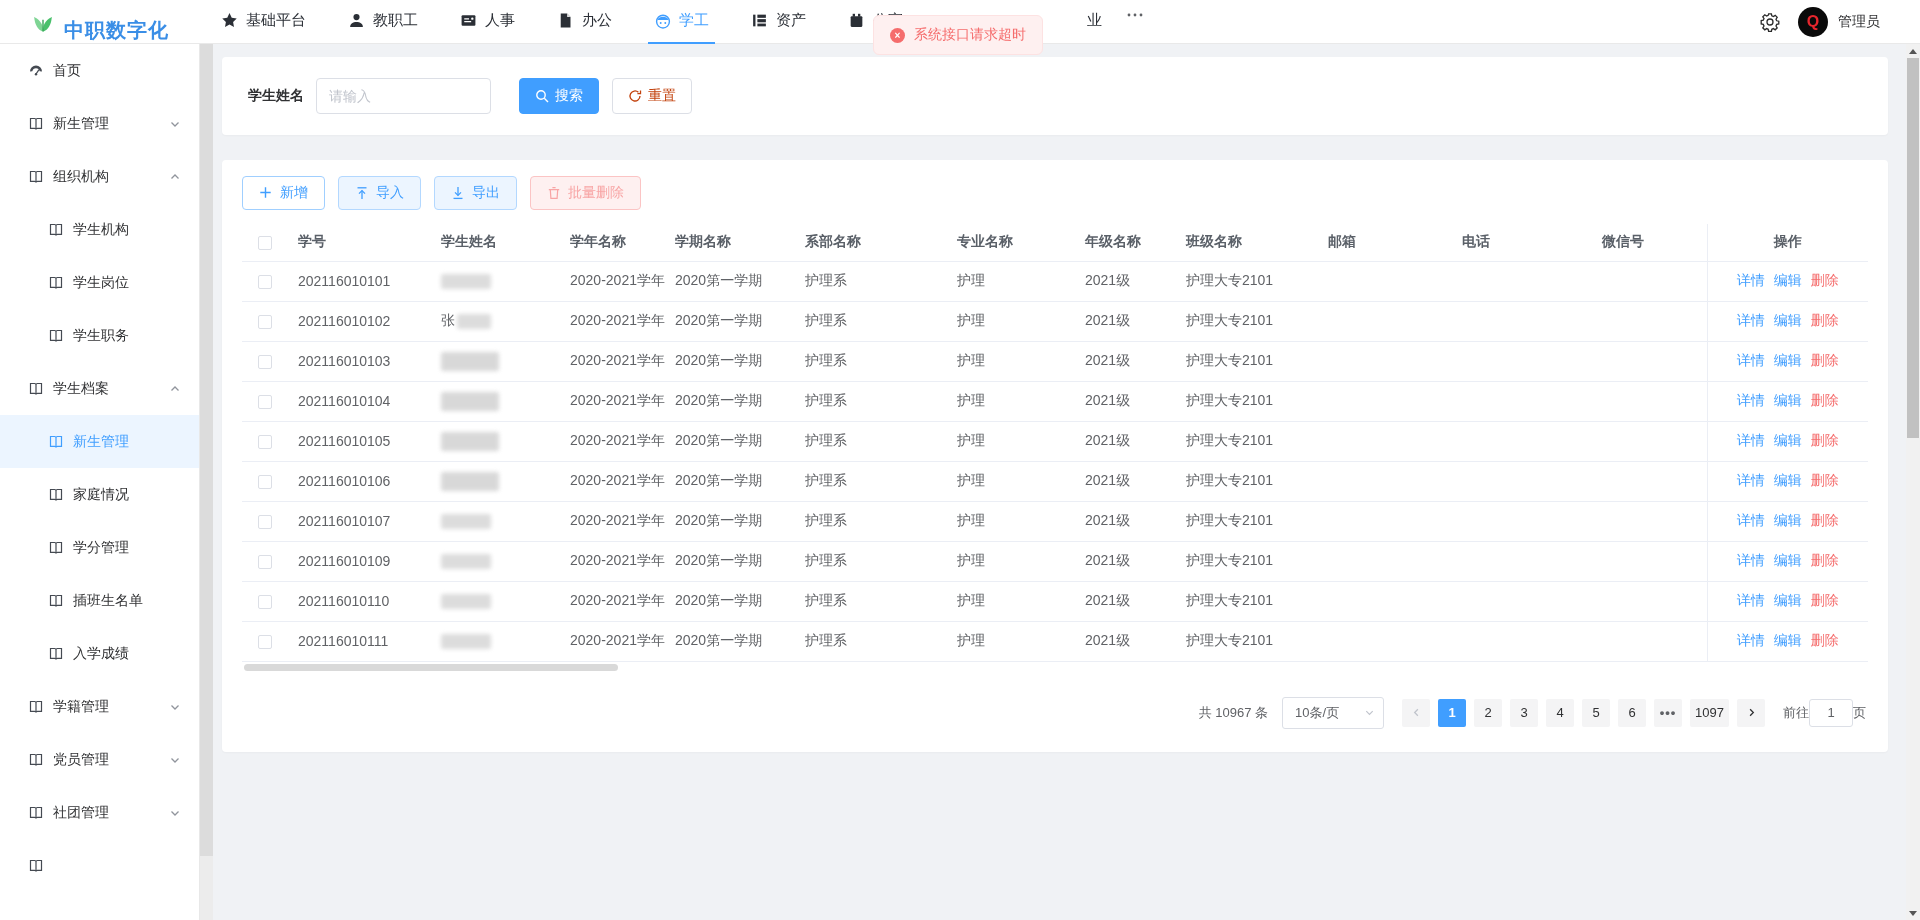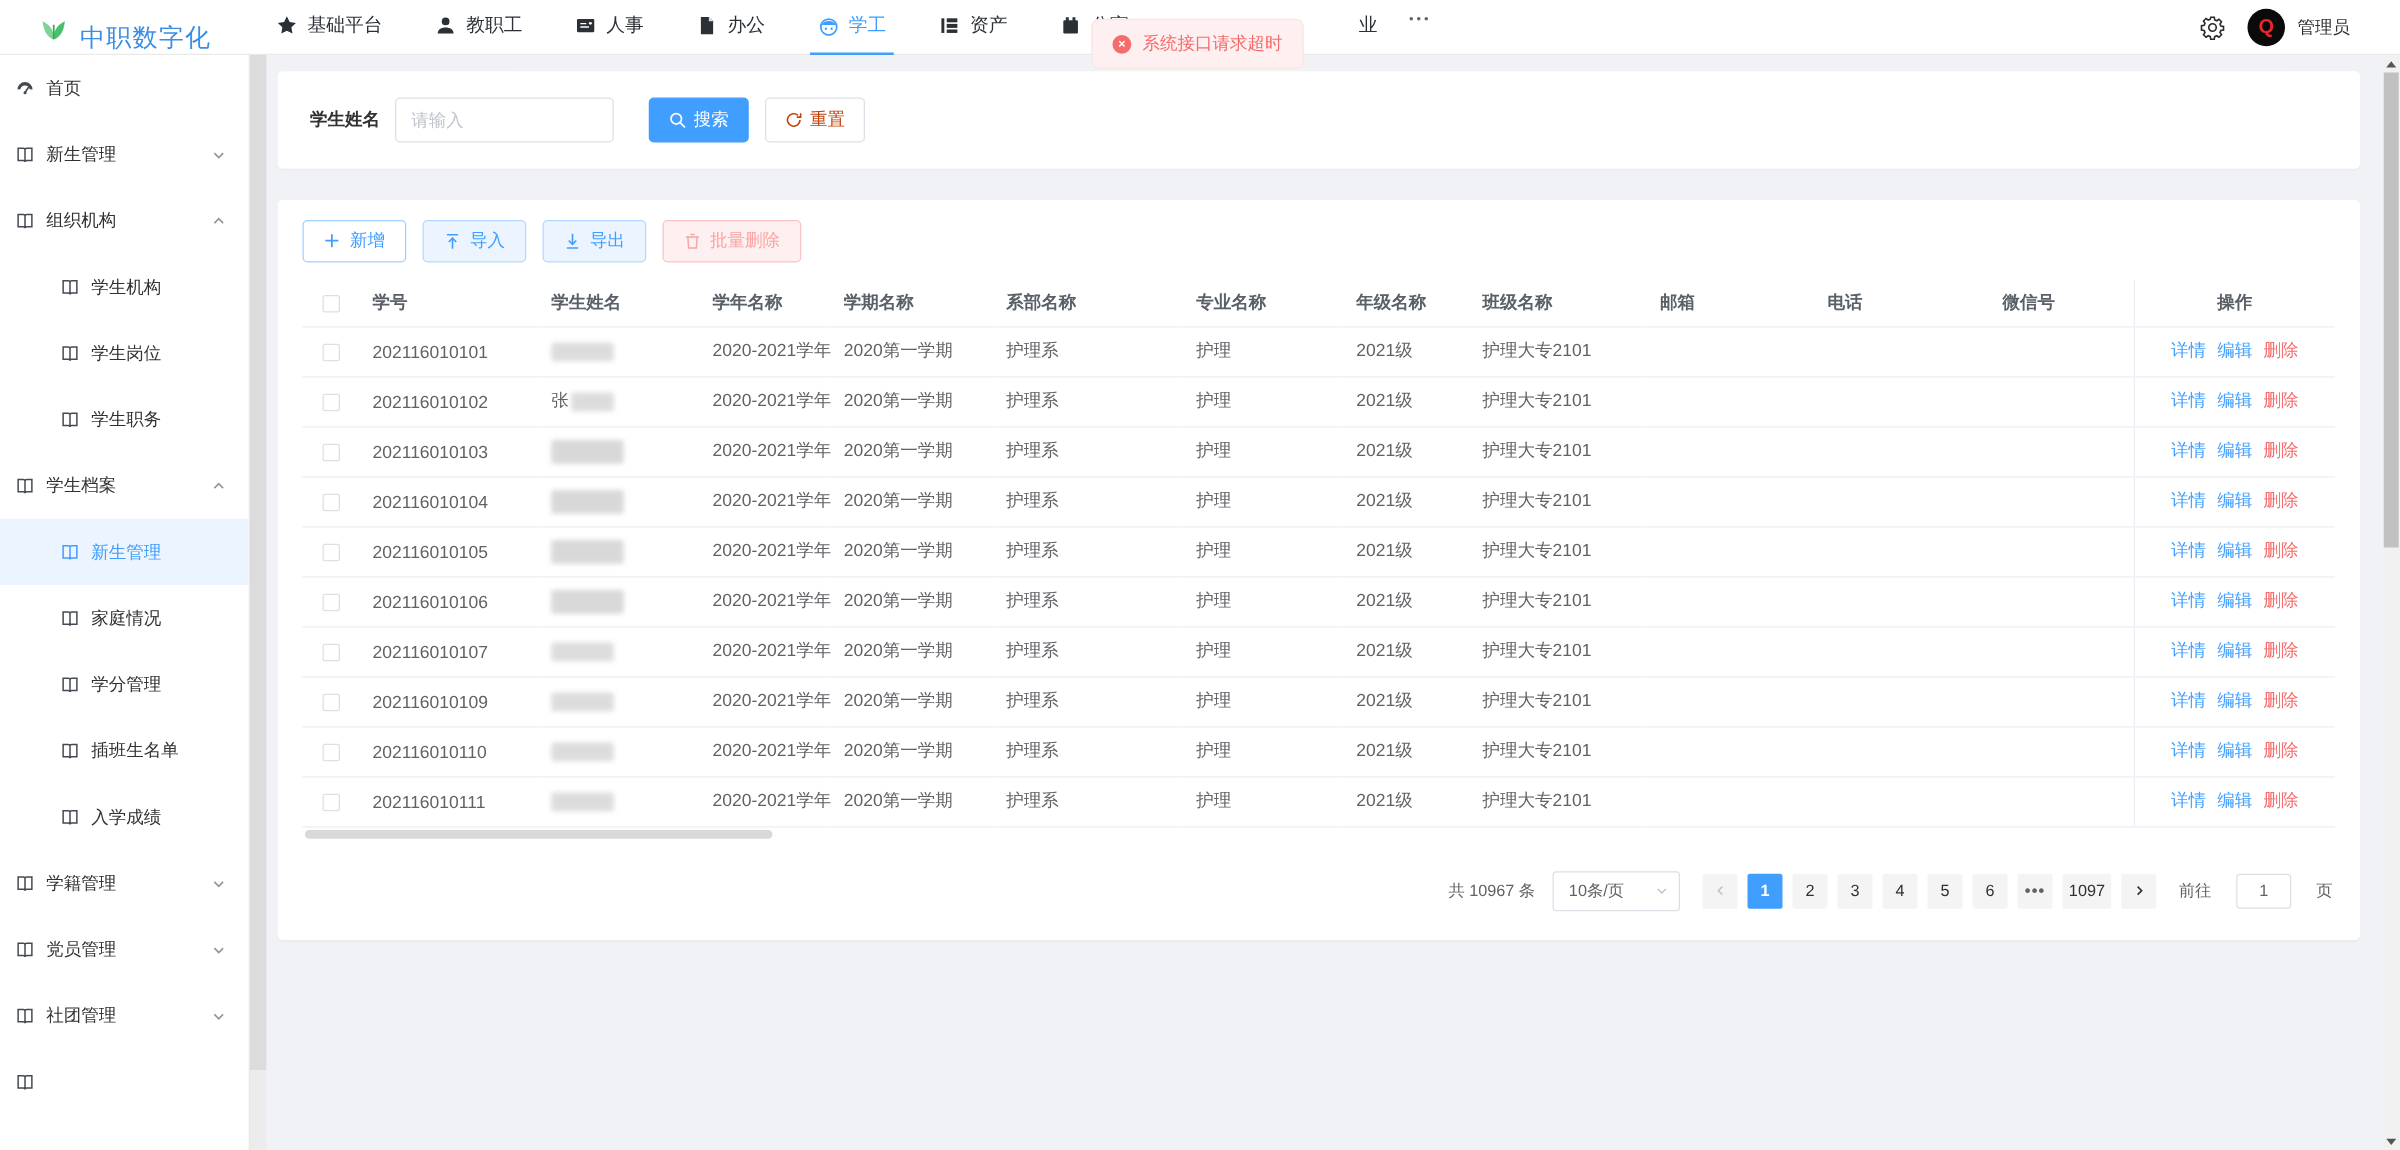--- a/index.html
+++ b/index.html
@@ -12,21 +12,21 @@
   svg { display:block; }
 
   
   .top-header {
     position:absolute; left:0; top:0; width:1920px; height:44px;
     background:#fff; border-bottom:1px solid #e9e9e9;
     display:flex; align-items:center; z-index:20;
   }
   .logo { display:flex; align-items:center; margin-left:30px; cursor:pointer; }
   .logo-icon { width:26px; height:26px; margin-right:8px; }
-  .logo-text { font-size:20px; font-weight:normal; color:#3a8ee6; letter-spacing:1px;margin-top:18px; }
+  .logo-text { font-size:20px; font-weight:bold; color:#3a8ee6; letter-spacing:1px;margin-top:18px; }
   .top-nav { display:flex; align-items:center; height:44px; margin-left:46px; }
   .nav-item {
     display:flex; align-items:center; height:44px; padding:0 6px;
     margin-right:30px; cursor:pointer; font-size:15px; color:#2b2f36;
     border-bottom:2px solid transparent; white-space:nowrap;
   }
   .nav-item .nav-ic { width:17px; height:17px; margin-right:8px; color:#2b2f36; }
   .nav-item.active { color:#409eff; border-bottom-color:#409eff; }
   .nav-item.active .nav-ic { color:#409eff; }
   .nav-item.partial { margin-left:142px; margin-right:12px; }
@@ -51,21 +51,21 @@
     font-size:10px; line-height:15px; text-align:center; font-weight:bold; flex:none;
   }
   .toast-text { color:#f56c6c; font-size:14px; white-space:nowrap; }
 
   
   .sidebar {
     position:absolute; left:0; top:44px; width:200px; height:876px;
     background:#fff; border-right:1px solid #e8e8e8; overflow:hidden; z-index:10;
   }
   .side-item {
-    display:flex; align-items:center; height:53px; padding:0 18px 0 12px;
+    display:flex; align-items:center; height:53px; padding:0 18px 0 28px;
     cursor:pointer; color:#303133; font-size:14px; white-space:nowrap;
   }
   .side-item .side-ic { width:16px; height:16px; margin-right:9px; color:#454a52; flex:none; }
   .side-item .side-label { flex:1; }
   .side-item .chev { width:12px; height:12px; color:#90949c; flex:none; }
   .side-item.sub { padding-left:48px; }
   .side-item.active { background:#ecf5ff; color:#409eff; }
   .side-item.active .side-ic { color:#409eff; }
   .sidebar-scrollbar {
     position:absolute; left:200px; top:44px; width:13px; height:876px;
@@ -155,21 +155,21 @@
     min-width:28px; height:28px; border:none; border-radius:2px; background:#f4f4f5;
     color:#303133; font-size:13px; cursor:pointer; padding:0 5px;
     display:inline-flex; align-items:center; justify-content:center;
     font-family:"Liberation Sans","DejaVu Sans",sans-serif;
   }
   .pg-btn .b-ic { width:11px; height:11px; }
   .pg-btn.active { background:#409eff; color:#fff; font-weight:bold; }
   .pg-btn.disabled { color:#c0c4cc; cursor:default; }
   .pg-btn.ellipsis { letter-spacing:1px; font-weight:bold; color:#606266; }
   .pg-pages { display:flex; gap:8px; }
-  .pg-jump { display:flex; align-items:center; gap:20px; margin-left:10px; color:#606266; }
+  .pg-jump { display:flex; align-items:center; gap:0; margin-left:10px; color:#606266; }
   .goto-input {
     width:44px; height:28px; border:1px solid #dcdfe6; border-radius:3px;
     text-align:center; font-size:13px; color:#606266; outline:none;
     font-family:"Liberation Sans","DejaVu Sans",sans-serif;
   }
 
   
   .page-scrollbar {
     position:absolute; right:0; top:44px; width:14px; height:876px; background:#f1f1f1; z-index:30;
   }

